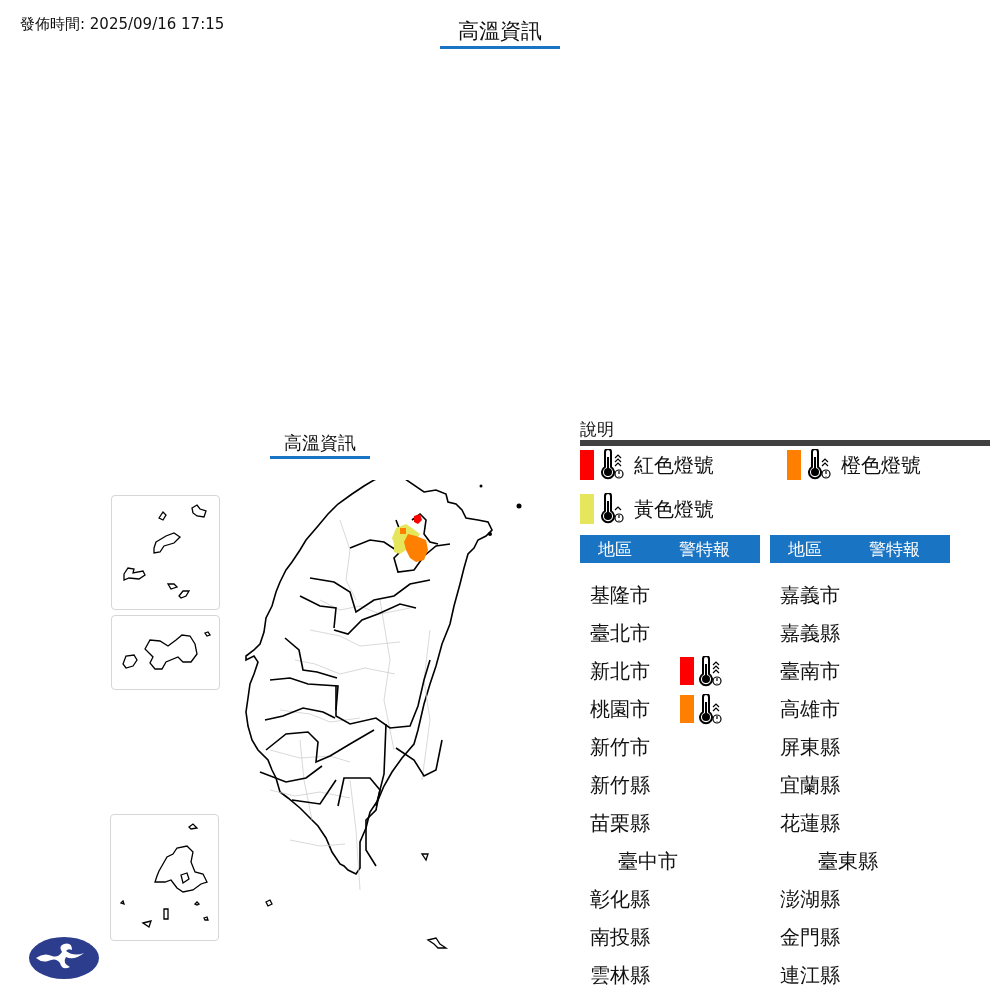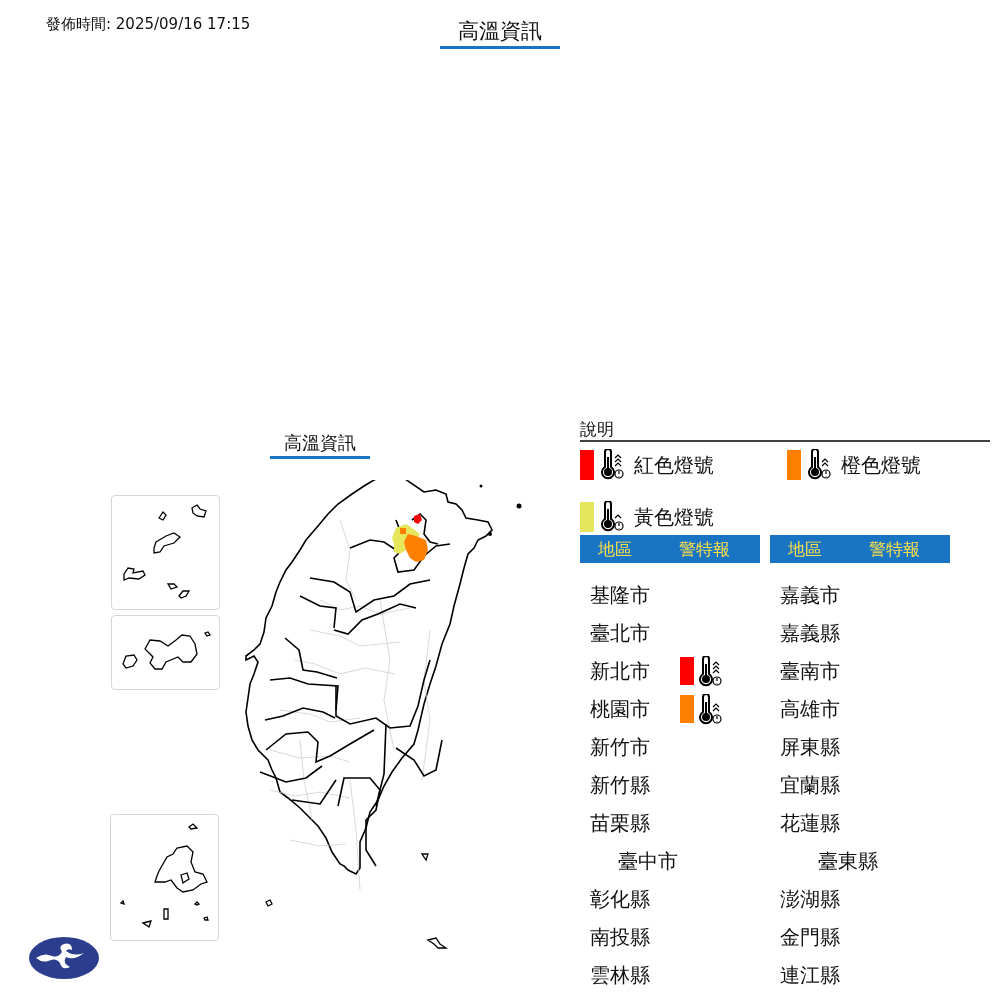--- a/index.html
+++ b/index.html
@@ -1,33 +1,33 @@
 <!DOCTYPE html>
 <html><head>
 <meta charset="utf-8">
 <style>
   html, body { margin:0; padding:0; background:#fff; }
   body { width:1000px; height:1000px; position:relative; overflow:hidden;
          font-family:"DejaVu Sans","Liberation Sans",sans-serif; color:#111; }
-  .times { position:absolute; left:20px; top:14px; font-size:15px; line-height:21px;margin-left:26px; }
+  .times { position:absolute; left:20px; top:14px; font-size:15px; line-height:21px; }
   .main-title { position:absolute; left:440px; top:16px; width:120px; text-align:center;
                 font-size:21px; line-height:30px; border-bottom:3px solid #1a74c4; }
   .desc { position:absolute; left:80px; top:66px; width:850px; font-size:16px; line-height:26.5px; }
   .desc p { margin:0; }
   .map-title { position:absolute; left:270px; top:430px; width:100px; text-align:center;
                font-size:18px; line-height:26px; border-bottom:3px solid #1a74c4; }
   .inset { position:absolute; border:1px solid #d6d6d6; border-radius:4px; background:#fff; }
   .map { position:absolute; left:200px; top:480px; }
   .logo { position:absolute; left:28px; top:936px; }
   .legend-head { position:absolute; left:580px; top:418px; width:410px; font-size:17px;
-                 line-height:22px; border-bottom:2px solid #404040; padding-bottom:0px; }
+                 line-height:22px; border-bottom:6px solid #404040; padding-bottom:0px; }
   .legend-item { position:absolute; display:flex; align-items:center; font-size:20px; }
   .swatch { width:14px; height:30px; display:inline-block; }
   .therm { display:inline-block; width:30px; height:32px; margin-left:4px; margin-right:6px; }
-  .tbl-head { position:absolute; top:535px; height:28px; width:180px; background:#1a74c4; color:#fde047;
+  .tbl-head { position:absolute; top:535px; height:28px; width:180px; background:#1a74c4; color:#ffffff;
               font-size:17px; line-height:28px; }
   .tbl-head span { position:absolute; }
   .row { position:absolute; height:38px; width:180px; font-size:20px; line-height:38px; }
   .row .name { position:absolute; left:10px; }
   .row .sw { position:absolute; left:100px; top:5px; width:14px; height:28px; }
   .row .ic { position:absolute; left:116px; top:4px; width:30px; height:32px; }
 </style>
 </head>
 <body>
 
@@ -166,21 +166,21 @@
   <svg class="therm" viewBox="0 0 30 32">
     <path d="M7 3 a3 3 0 0 1 6 0 v15 a6 6 0 1 1 -6 0 z" fill="#fff" stroke="#000" stroke-width="2"></path>
     <circle cx="10" cy="23" r="4" fill="#000"></circle>
       <rect x="9" y="8" width="2" height="14" fill="#000"></rect>
     <path d="M17 13 l3 -3 l3 3 M17 17 l3 -3 l3 3" stroke="#000" stroke-width="1.2" fill="none"></path>
     <circle cx="21" cy="25" r="4" fill="#fff" stroke="#000" stroke-width="1.2"></circle>
       <path d="M21 22 v3 M21 27 v0.5" stroke="#000" stroke-width="1.2"></path>
   </svg>
   <span>橙色燈號</span>
 </div>
-<div class="legend-item" style="left:580px;top:493px;margin-top:8px;">
+<div class="legend-item" style="left:580px;top:493px;">
   <span class="swatch" style="background:#e6e65c"></span>
   <svg class="therm" viewBox="0 0 30 32">
     <path d="M7 3 a3 3 0 0 1 6 0 v15 a6 6 0 1 1 -6 0 z" fill="#fff" stroke="#000" stroke-width="2"></path>
     <circle cx="10" cy="23" r="4" fill="#000"></circle>
       <rect x="9" y="8" width="2" height="14" fill="#000"></rect>
     <path d="M17 17 l3 -3 l3 3" stroke="#000" stroke-width="1.2" fill="none"></path>
     <circle cx="21" cy="25" r="4" fill="#fff" stroke="#000" stroke-width="1.2"></circle>
       <path d="M21 22 v3 M21 27 v0.5" stroke="#000" stroke-width="1.2"></path>
   </svg>
   <span>黃色燈號</span>

